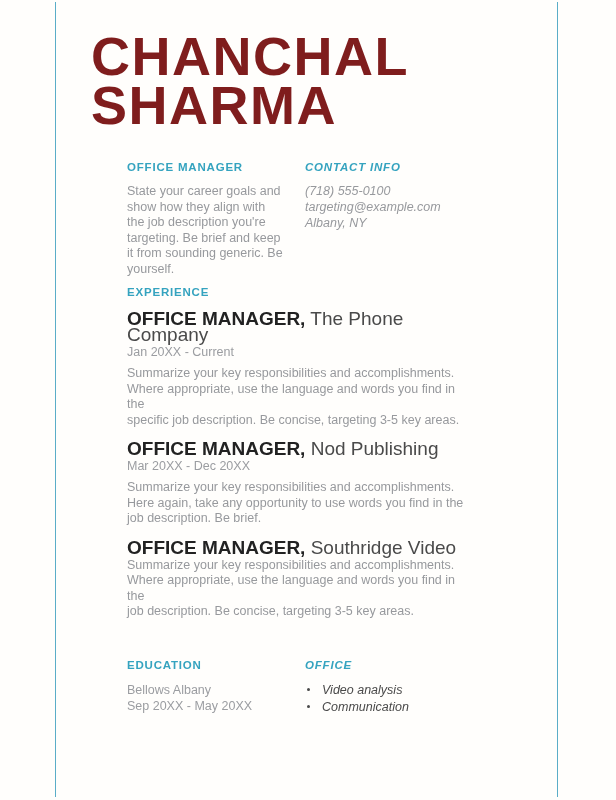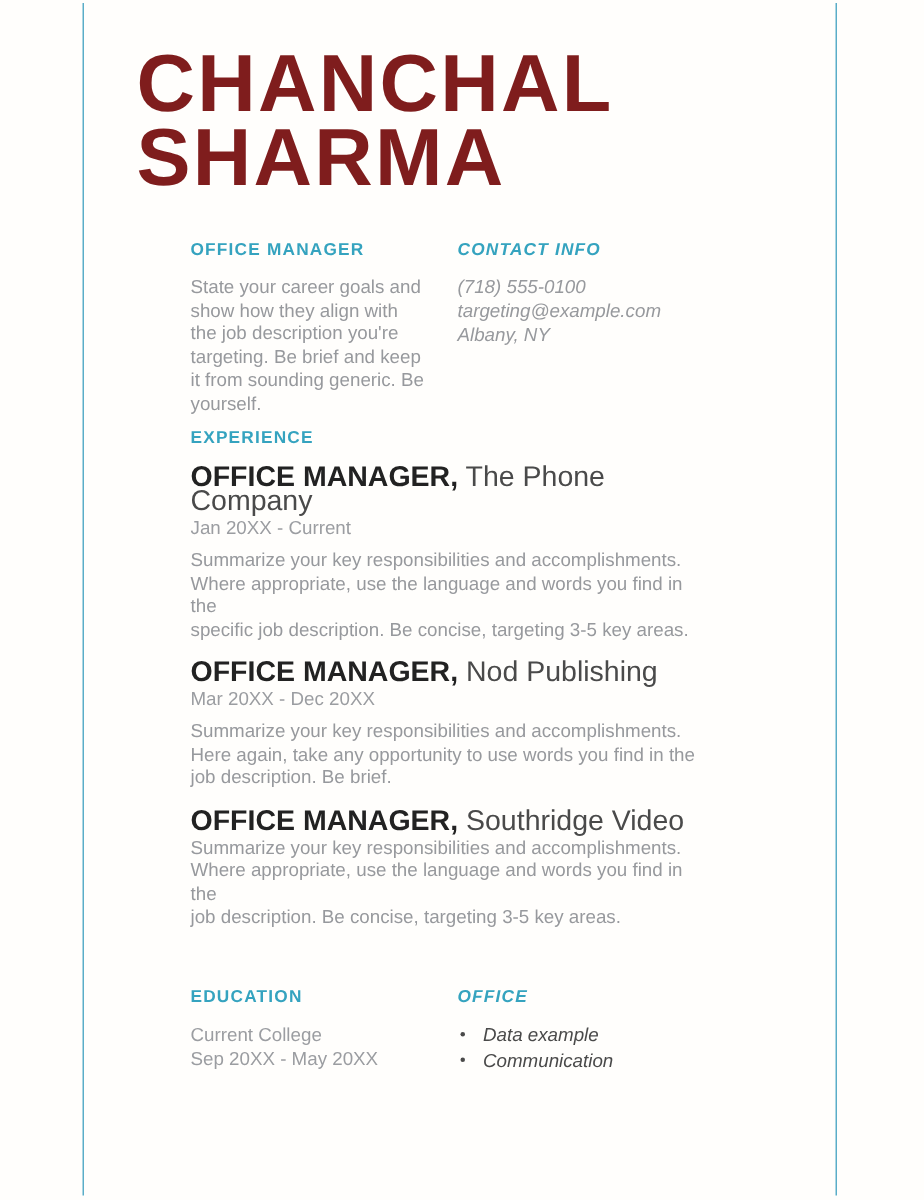--- a/index.html
+++ b/index.html
@@ -179,29 +179,29 @@
           </p>
           <p class="body-text">Summarize your key responsibilities  and accomplishments.
 Where appropriate, use the language and words you find in the
 job description.  Be concise, targeting 3-5 key areas.</p>
         </div>
       </div>
 
       <div class="grid bottom">
         <div class="col-left">
           <h2 class="sec-heading">EDUCATION</h2>
-          <div class="edu-line">Current College</div>
+          <div class="edu-line">Bellows Albany</div>
           <div class="edu-line">Sep 20XX - May 20XX</div>
         </div>
         <div class="col-right">
           <h2 class="sec-heading">OFFICE</h2>
           <ul class="skills-list">
             <li>
               <span class="bullet"></span>
-              <span>Data example</span>
+              <span>Video analysis</span>
             </li>
             <li>
               <span class="bullet"></span>
               <span>Communication</span>
             </li>
           </ul>
         </div>
       </div>
 
     </div>

